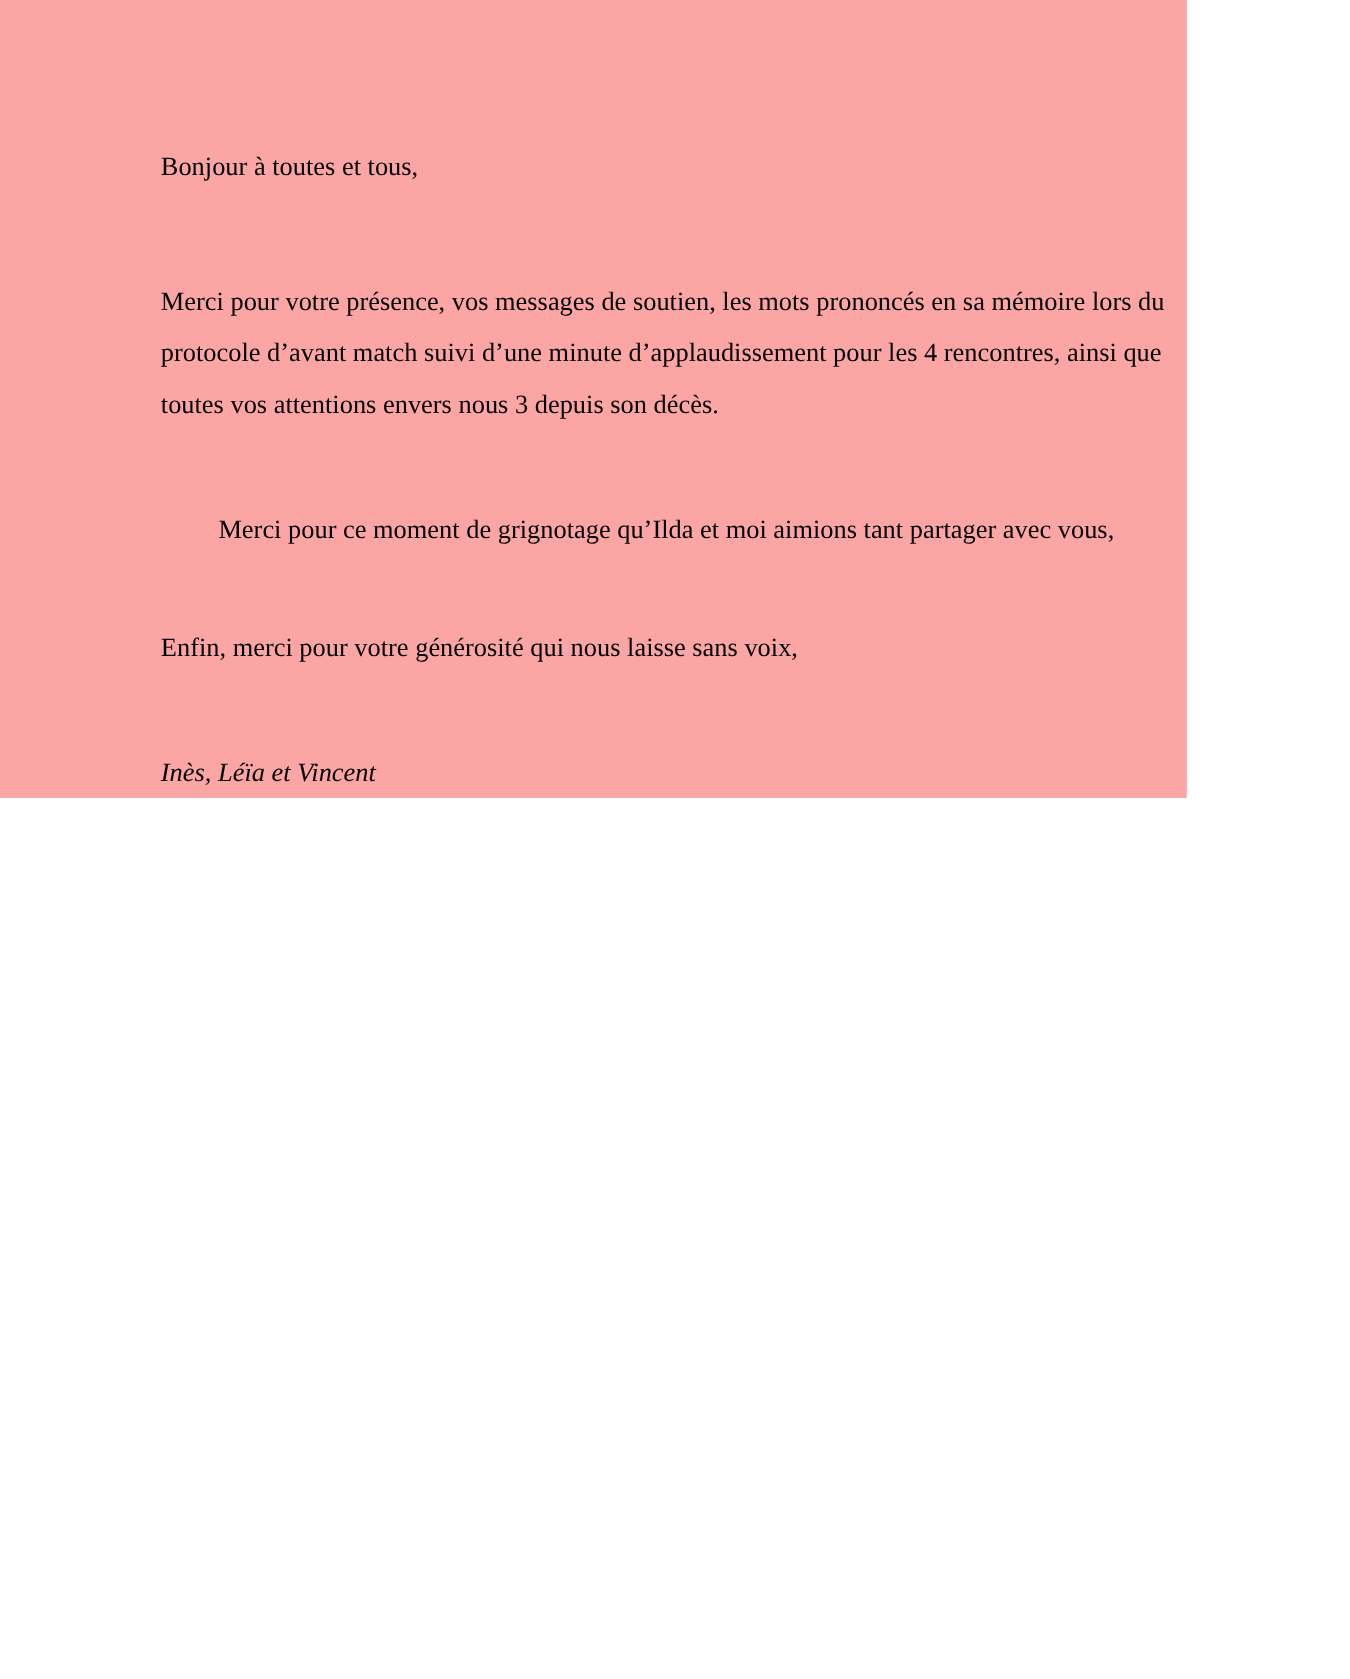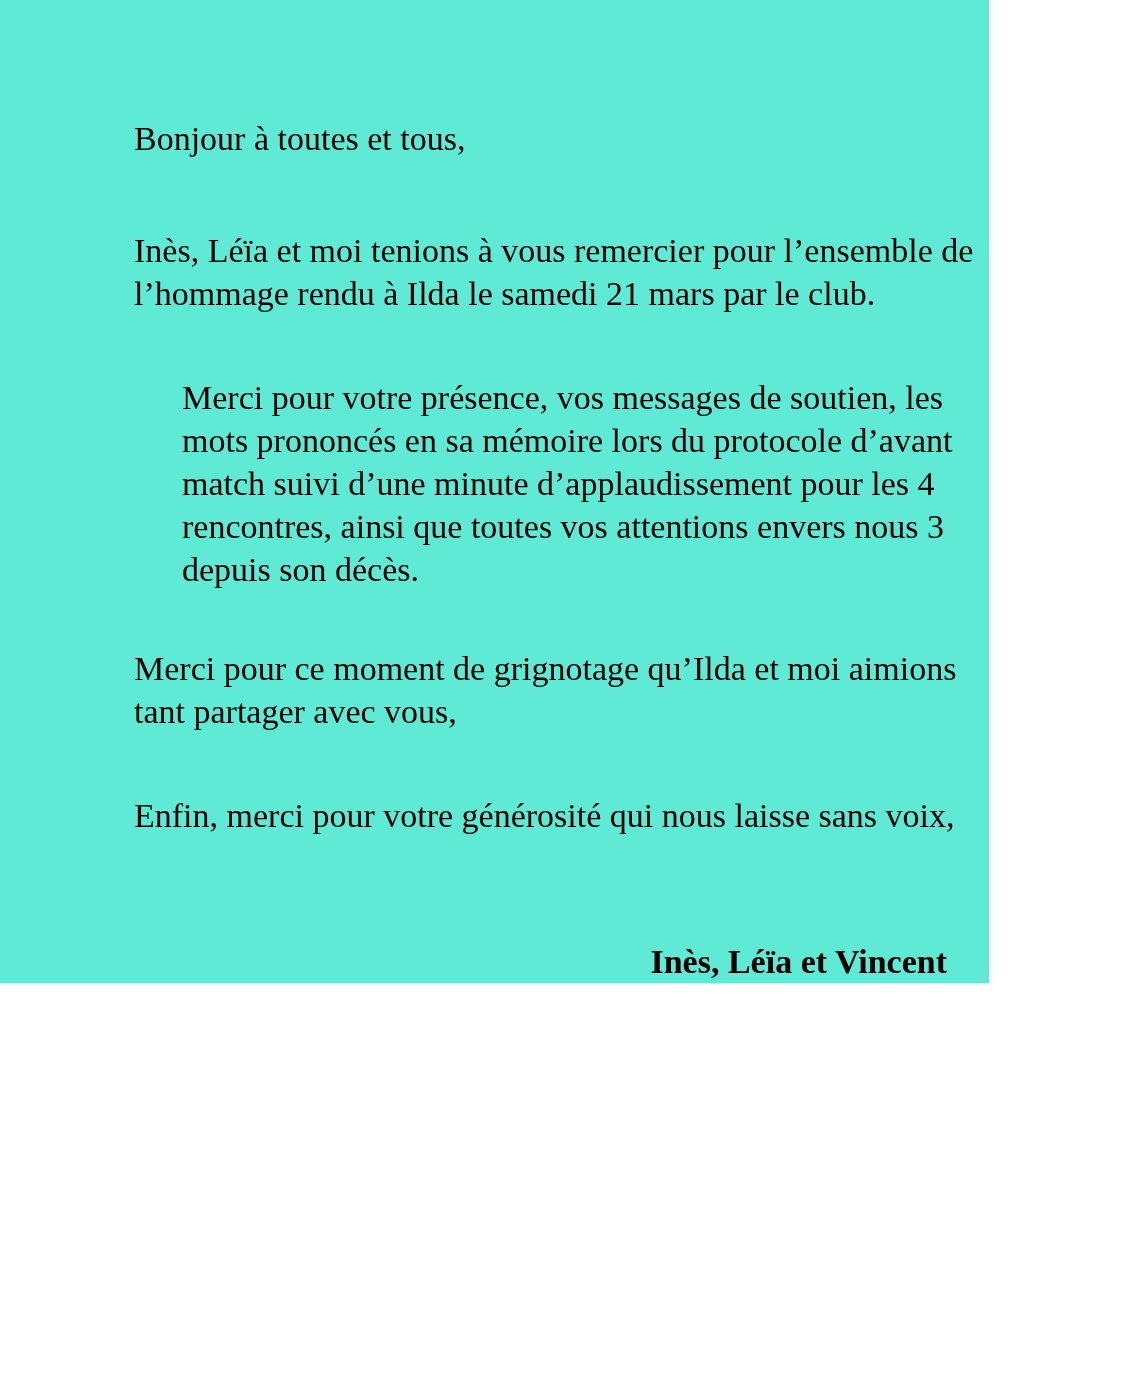--- a/index.html
+++ b/index.html
@@ -10,51 +10,51 @@
   body {
     width: 1125px;
     height: 1399px;
     overflow: hidden;
   }
   .page {
     box-sizing: content-box;
     padding: 117px 0 0 134px;
     width: 855px;
     font-family: "Liberation Serif", "DejaVu Serif", serif;
-    font-size: 34px;
+    font-size: 22px;
     line-height: 43px;
     color: #000000;
-    background: #5eead4;
+    background: #fca5a5;
   }
   .para {
     margin: 0;
     padding: 0;
     white-space: normal;
     hyphens: none;
   }
   
   .para:nth-of-type(1) { margin-bottom: 69px; }
   .para:nth-of-type(2) { margin-bottom: 61px; }
   .para:nth-of-type(3) { margin-bottom: 56px; margin-left: 48px; }
   .para:nth-of-type(4) { margin-bottom: 61px; }
   .para:nth-of-type(5) { margin-bottom: 103px; }
   .para:nth-of-type(6) { margin-bottom: 52px; font-weight: bold; }
   .para:nth-of-type(7) { margin-bottom: 120px; }
   .signature {
-    text-align: right;
+    text-align: left;
     padding-right: 42px;
+    font-style: italic;
   }
 </style>
 </head>
 <body>
 
 <div class="page">
   <p class="para">Bonjour à toutes et tous,</p>
 
-  <p class="para">Inès, Léïa et moi tenions à vous remercier pour l’ensemble de l’hommage rendu à Ilda le samedi 21 mars par le club.</p>
 
   <p class="para">Merci pour votre présence, vos messages de soutien, les mots prononcés en sa mémoire lors du protocole d’avant match suivi d’une minute d’applaudissement pour les 4 rencontres, ainsi que toutes vos attentions envers nous 3 depuis son décès.</p>
 
 
   <p class="para">Merci pour ce moment de grignotage qu’Ilda et moi aimions tant partager avec vous,</p>
 
   <p class="para">Enfin, merci pour votre générosité qui nous laisse sans voix,</p>
 
 
   <p class="para signature">Inès, Léïa et Vincent</p>

